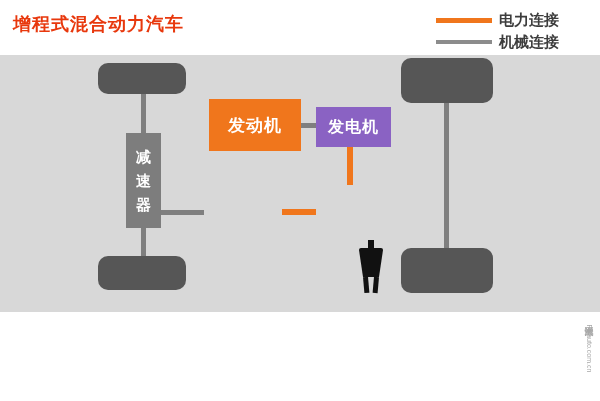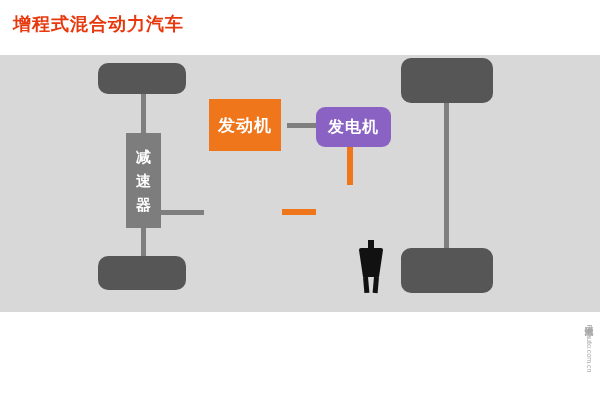--- a/index.html
+++ b/index.html
@@ -43,41 +43,51 @@
   .wm-name { font-size:9px; }
   .wm-url  { font-size:7px; }
 </style>
 </head>
 <body>
 
 <div class="page">
 
   <div class="title">增程式混合动力汽车</div>
 
+  <div class="legend">
+    <div class="legend-row">
+      <span class="legend-line electric"></span>
+      <span class="legend-label">电力连接</span>
+    </div>
+    <div class="legend-row">
+      <span class="legend-line mechanical"></span>
+      <span class="legend-label">机械连接</span>
+    </div>
+  </div>
 
   <div class="canvas">
 
     <div class="abs axle" style="left:141px; top:38px; width:5px; height:165px;"></div>
     <div class="abs axle" style="left:444px; top:45px; width:5px; height:150px;"></div>
 
     <div class="abs wheel" style="left:98px; top:8px; width:88px; height:31px;"></div>
     <div class="abs wheel" style="left:98px; top:201px; width:88px; height:34px;"></div>
     <div class="abs wheel" style="left:401px; top:3px; width:92px; height:45px;"></div>
     <div class="abs wheel" style="left:401px; top:193px; width:92px; height:45px;"></div>
 
     <div class="abs mech-link" style="left:287px; top:68px; width:29px; height:5px;"></div>
     <div class="abs mech-link" style="left:161px; top:155px; width:43px; height:5px;"></div>
     <div class="abs elec-link" style="left:347px; top:92px; width:6px; height:38px;"></div>
     <div class="abs elec-link" style="left:282px; top:154px; width:34px; height:6px;"></div>
 
     <div class="abs node reducer" style="left:126px; top:78px; width:35px; height:95px;">
       <span>减速器</span>
     </div>
-    <div class="abs node engine" style="left:209px; top:44px; width:72px; height:52px;text-align:right;">发动机</div>
-    <div class="abs node generator" style="left:316px; top:52px; width:75px; height:40px;border-radius:9px;">发电机</div>
+    <div class="abs node engine" style="left:209px; top:44px; width:92px; height:52px;text-align:right;">发动机</div>
+    <div class="abs node generator" style="left:316px; top:52px; width:75px; height:40px;">发电机</div>
 
     <svg class="abs" style="left:346px; top:185px;" width="50" height="64" viewBox="0 0 50 64">
       <rect x="22" y="0" width="6" height="10" fill="#111"></rect>
       <path d="M13 10 Q13 8 15 8 L35 8 Q37 8 37 10 L33 37 L17 37 Z" fill="#111"></path>
       <rect x="17" y="37" width="5" height="16" fill="#111" transform="rotate(-5 19 37)"></rect>
       <rect x="28" y="37" width="5" height="16" fill="#111" transform="rotate(5 30 37)"></rect>
     </svg>
 
   </div>
 

